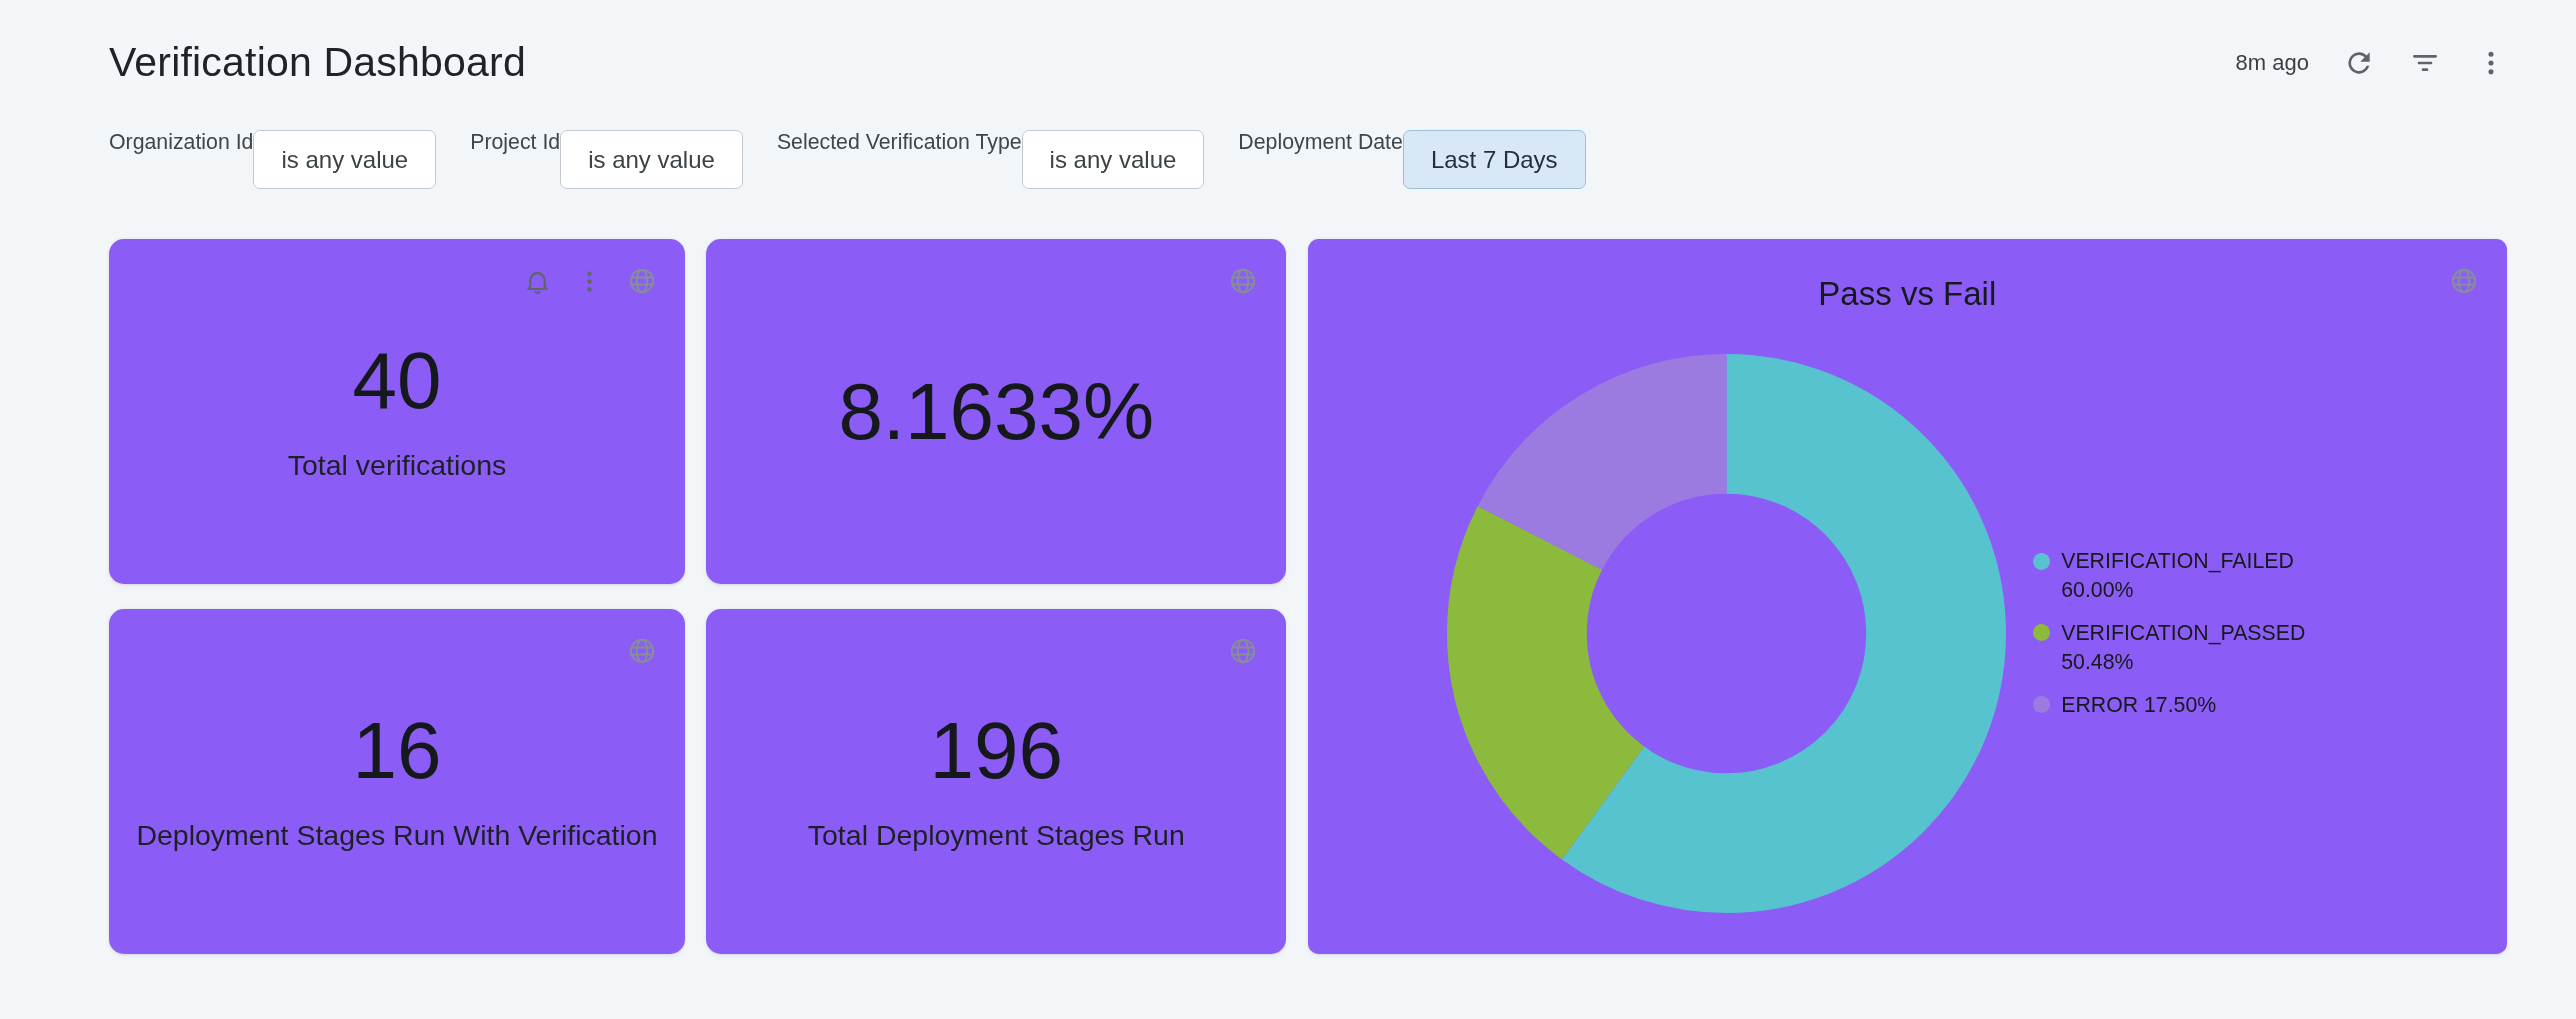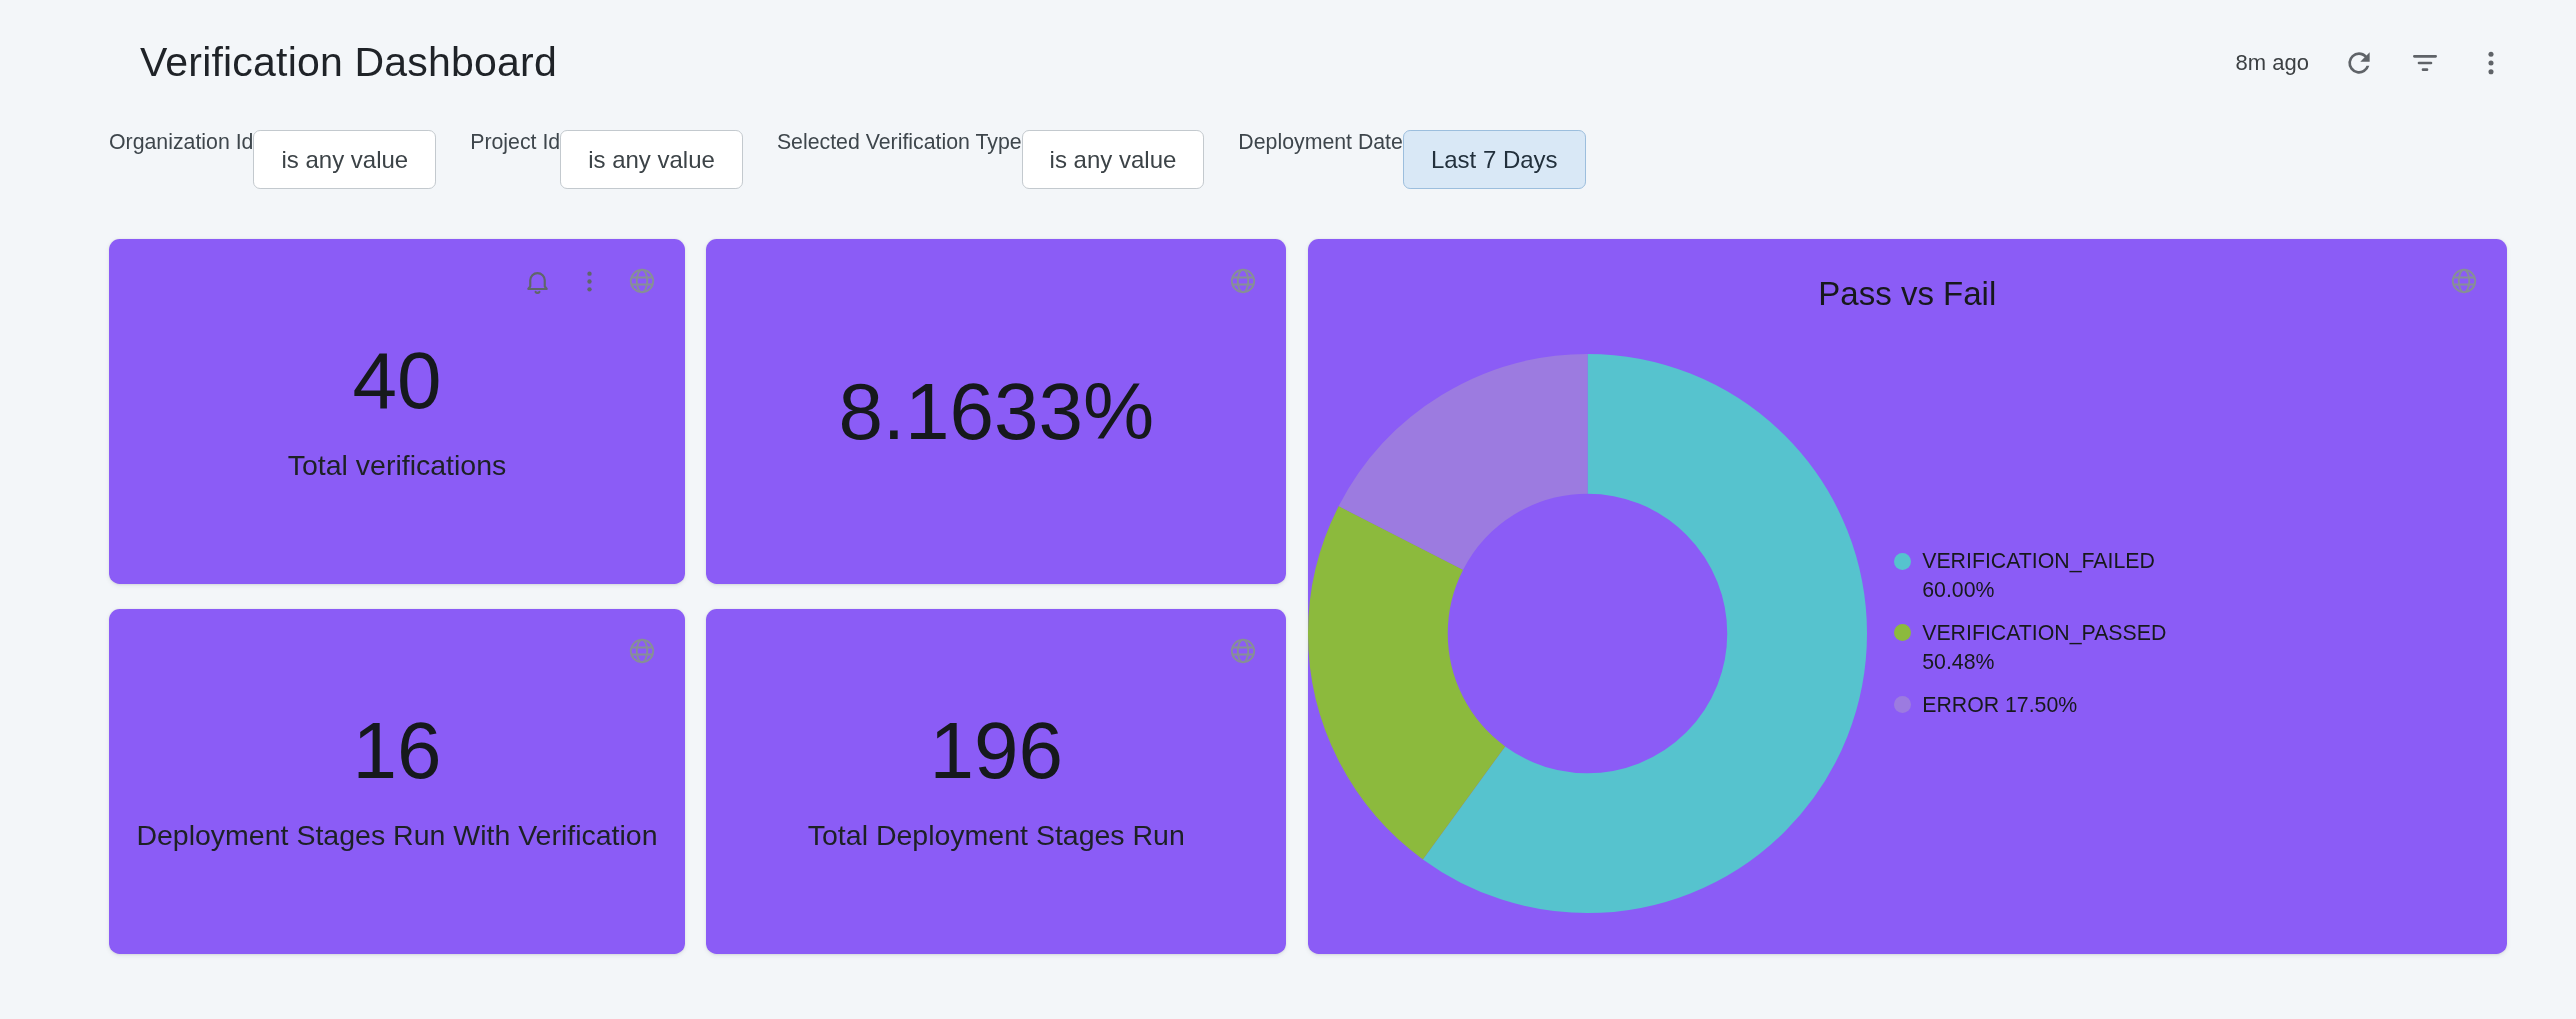--- a/index.html
+++ b/index.html
@@ -10,21 +10,21 @@
     overflow: hidden;
   }
   .page { width: 100%; height: 100%; padding: 0 69px 0 109px; }
 
   
   .dash-header {
     display: flex; align-items: center; justify-content: space-between;
     padding-top: 39px;
   }
   .page-title {
-    font-size: 41px; font-weight: 500; color: #1f2328; letter-spacing: 0.2px; margin-left: 31px;
+    font-size: 41px; font-weight: 500; color: #1f2328; letter-spacing: 0.2px;
   }
   .header-actions { display: flex; align-items: center; gap: 34px; }
   .last-updated { font-size: 22px; color: #3c4043; }
   .icon-btn {
     background: none; border: none; cursor: pointer;
     display: flex; align-items: center; justify-content: center;
     padding: 0;
   }
   .icon-btn svg { display: block; }
 
@@ -53,28 +53,28 @@
   }
   .card {
     background: #8b5cf6; border-radius: 10.7px; position: relative;
     box-shadow: 0 1.8px 5.3px rgba(33,43,54,.07), 0 0.9px 1.8px rgba(33,43,54,.08);
   }
   .card-icons {
     position: absolute; top: 27px; right: 28.5px;
     display: flex; align-items: center; gap: 23px; z-index: 2;
   }
 
-  .stat-card { display: flex; flex-direction: column; align-items: center; justify-content: center; }
+  .stat-card { display: flex; flex-direction: column; align-items: center; justify-content: center; border-radius: 15px; }
   .stat-value { font-size: 80px; font-weight: 400; color: #16191c; line-height: 1; }
   .stat-label { margin-top: 28.5px; font-size: 28.5px; color: #1d2125; text-align: center; max-width: 92%; }
 
   
   .chart-card { grid-column: 3; grid-row: 1 / span 2; display: flex; flex-direction: column; }
   .chart-title { margin-top: 36px; text-align: center; font-size: 33px; font-weight: 500; color: #17191c; }
-  .chart-body { flex: 1; display: flex; align-items: center; }
+  .chart-body { flex: 1; display: flex; align-items: center; padding-left: 139px; }
   .donut-wrap { width: 559px; height: 559px; flex: none; }
   .legend { margin-left: 27px; display: flex; flex-direction: column; gap: 14.2px; }
   .legend-item { display: flex; align-items: flex-start; cursor: pointer; }
   .legend-dot { width: 17px; height: 17px; border-radius: 50%; flex: none; margin: 5.3px 11.6px 0 0; }
   .legend-text { font-size: 21.3px; color: #17191c; line-height: 1.35; width: 267px; }
 </style>
 </head>
 <body>
 
 <div class="page">

